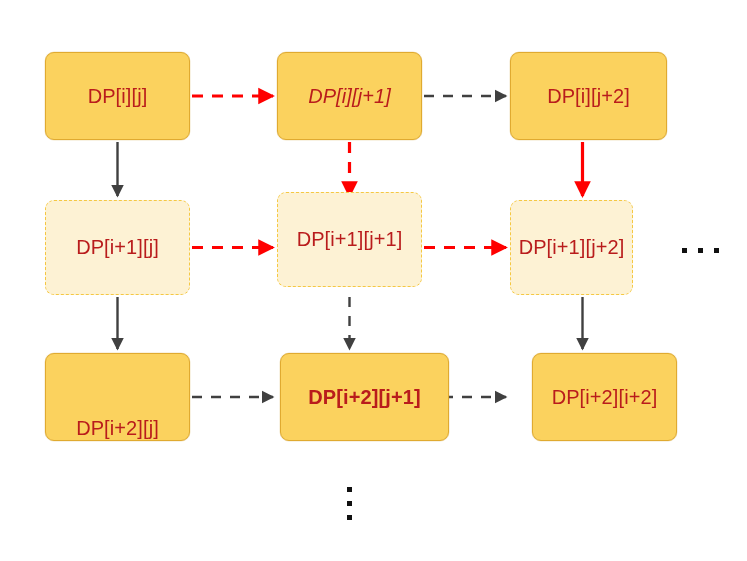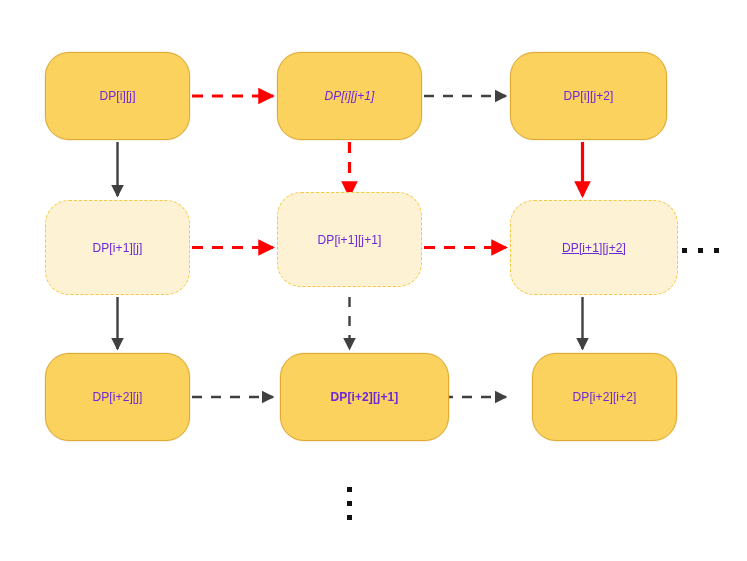--- a/index.html
+++ b/index.html
@@ -16,23 +16,23 @@
     height: 561px;
     background: #ffffff;
     overflow: hidden;
   }
   .node {
     position: absolute;
     box-sizing: border-box;
     display: flex;
     align-items: center;
     justify-content: center;
-    border-radius: 24px;
-    font-size: 12px;
-    color: #6d28d9;
+    border-radius: 9px;
+    font-size: 20px;
+    color: #b91c1c;
     letter-spacing: 0.1px;
     white-space: nowrap;
     text-align: center;
     z-index: 3;
   }
   .node.solid {
     background: #FBD25E;
     border: 1.5px solid #E0AA30;
     box-shadow: 0 0 0 0.5px rgba(200,150,30,0.25);
   }
@@ -109,24 +109,24 @@
       </div>
       <div class="node solid" style="left: 510px; top: 52px; width: 157px; height: 88px;">
         <span>DP[i][j+2]</span>
       </div>
       <div class="node dashed" style="left: 45px; top: 200px; width: 145px; height: 95px;">
         <span>DP[i+1][j]</span>
       </div>
       <div class="node dashed" style="left: 277px; top: 192px; width: 145px; height: 95px;">
         <span>DP[i+1][j+1]</span>
       </div>
-      <div class="node dashed" style="left: 510px; top: 200px; width: 168px; height: 95px; text-decoration: underline;">
+      <div class="node dashed" style="left: 510px; top: 200px; width: 123px; height: 95px;">
         <span>DP[i+1][j+2]</span>
       </div>
-      <div class="node solid" style="left: 45px; top: 353px; width: 145px; height: 88px;">
+      <div class="node solid" style="left: 45px; top: 353px; width: 145px; height: 88px; align-items: flex-end;">
         <span>DP[i+2][j]</span>
       </div>
       <div class="node solid" style="left: 280px; top: 353px; width: 169px; height: 88px; font-weight: bold;">
         <span>DP[i+2][j+1]</span>
       </div>
       <div class="node solid" style="left: 510px; top: 353px; width: 145px; height: 88px; margin-left: 22px;">
         <span>DP[i+2][i+2]</span>
       </div>
     </div>
   <div id="ellipsis-layer">

